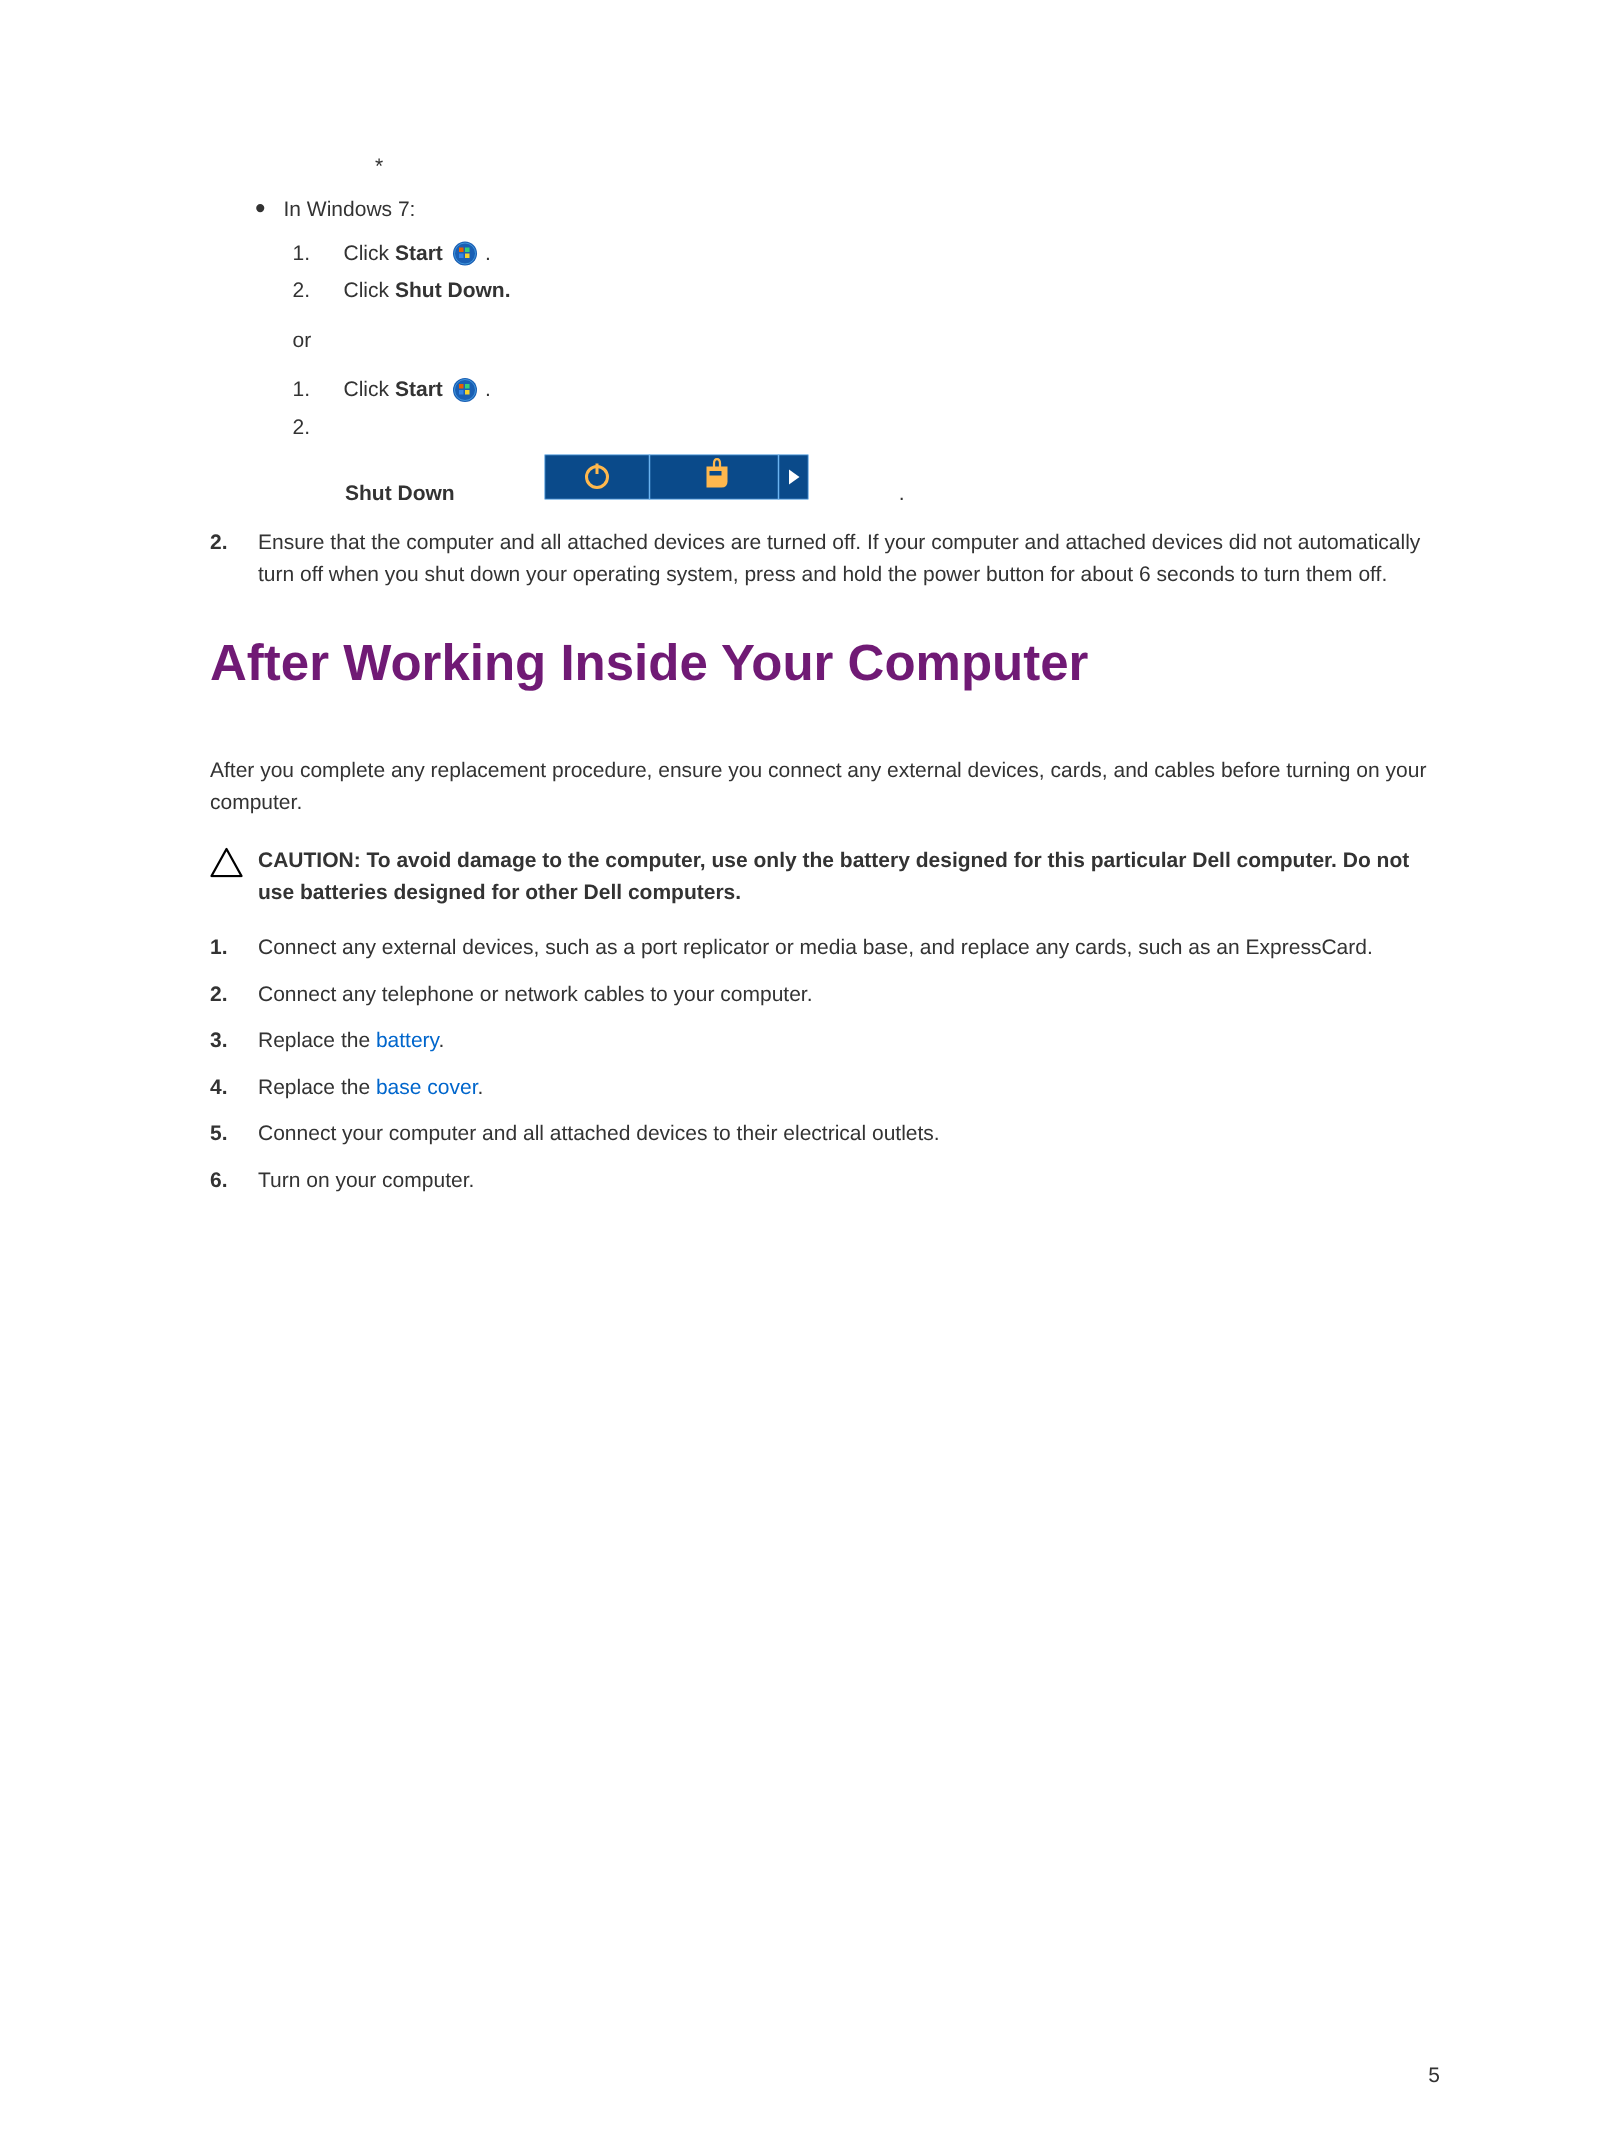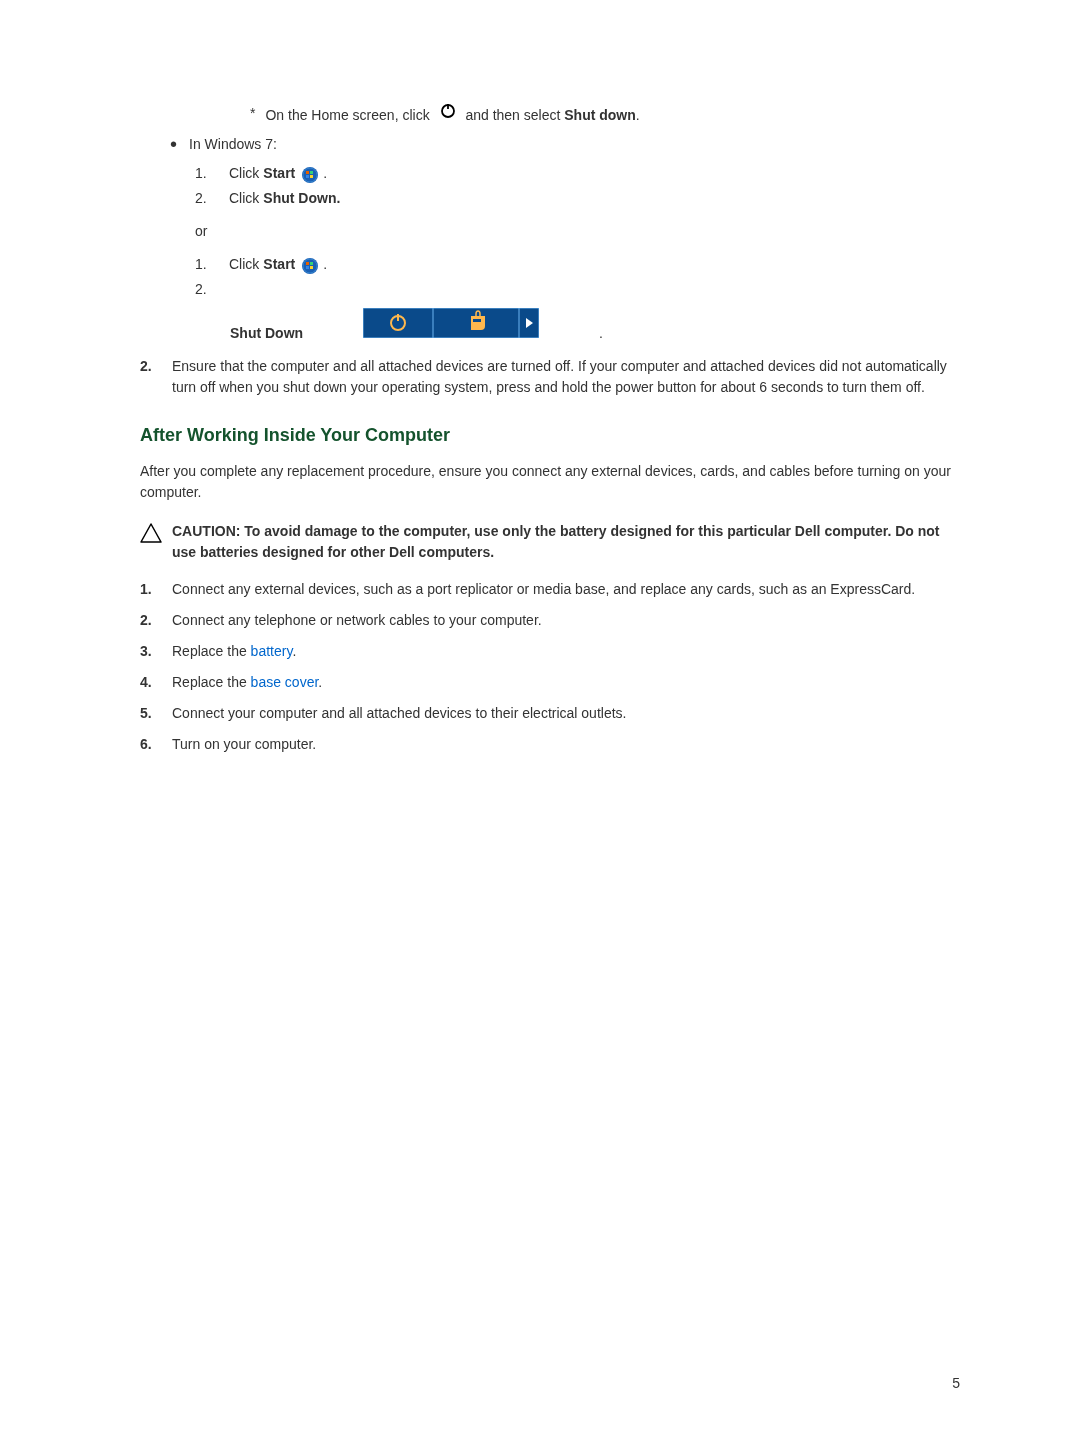--- a/index.html
+++ b/index.html
@@ -46,21 +46,21 @@
       display: flex;
       gap: 18px;
       margin-bottom: 4px;
       align-items: flex-start;
     }
     .num-item .num {
       min-width: 16px;
     }
     .num-item-content {
       display: flex;
-      align-items: flex-end;
+      align-items: center;
       flex-wrap: wrap;
       gap: 4px;
     }
     .or-text {
       margin-left: 55px;
       margin: 12px 0 12px 55px;
     }
     .shutdown-row {
       display: flex;
       align-items: flex-end;
@@ -72,24 +72,24 @@
     .main-num-item {
       display: flex;
       gap: 14px;
       margin-bottom: 10px;
     }
     .main-num-item .num-bold {
       font-weight: bold;
       min-width: 18px;
     }
     h2 {
-      font-size: 18px;
-      font-weight: bold;
-      margin: 24px 0 12px 0;
-      color: #14532d;
+      font-size: 34px;
+      font-weight: bold;
+      margin: 24px 0 35px 0;
+      color: #701a75;
     }
     .para {
       margin-bottom: 18px;
     }
     .caution-block {
       display: flex;
       gap: 10px;
       margin-bottom: 16px;
       align-items: flex-start;
     }
@@ -133,32 +133,20 @@
     }
     .shutdown-graphic {
       display: inline-block;
     }
   </style>
 </head>
 <body>
 
 <div class="sub-bullet">
   <span class="sub-bullet-marker">*</span>
-  <span>
-    <span>On the Home screen, click</span>
-    <span class="power-icon-inline">
-      <svg width="20" height="20" viewBox="0 0 20 20">
-          <circle cx="10" cy="11" r="6" fill="none" stroke="#000" stroke-width="1.8"></circle>
-          <line x1="10" y1="4" x2="10" y2="11" stroke="#000" stroke-width="1.8"></line>
-          <rect x="8" y="9" width="4" height="4" fill="#fff"></rect>
-        </svg>
-    </span>
-    <span>and then select</span>
-    <span class="strong">Shut down</span>.
-  </span>
 </div>
 
 <div class="bullet-item">
   <span class="bullet-marker">•</span>
   <span>In Windows 7:</span>
 </div>
 
 <div class="num-list">
   <div class="num-item">
     <span class="num">1.</span>

